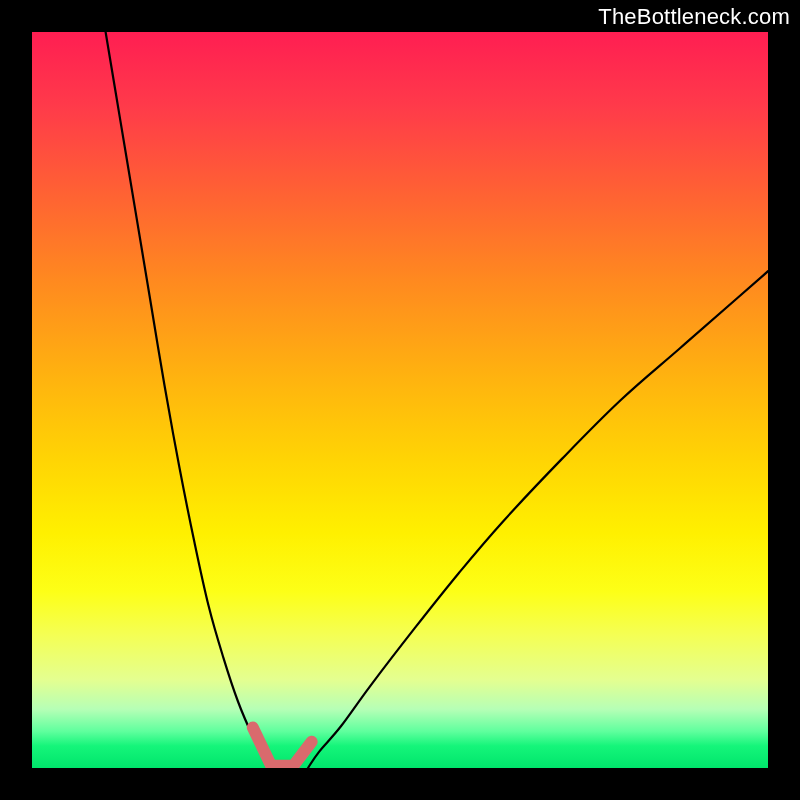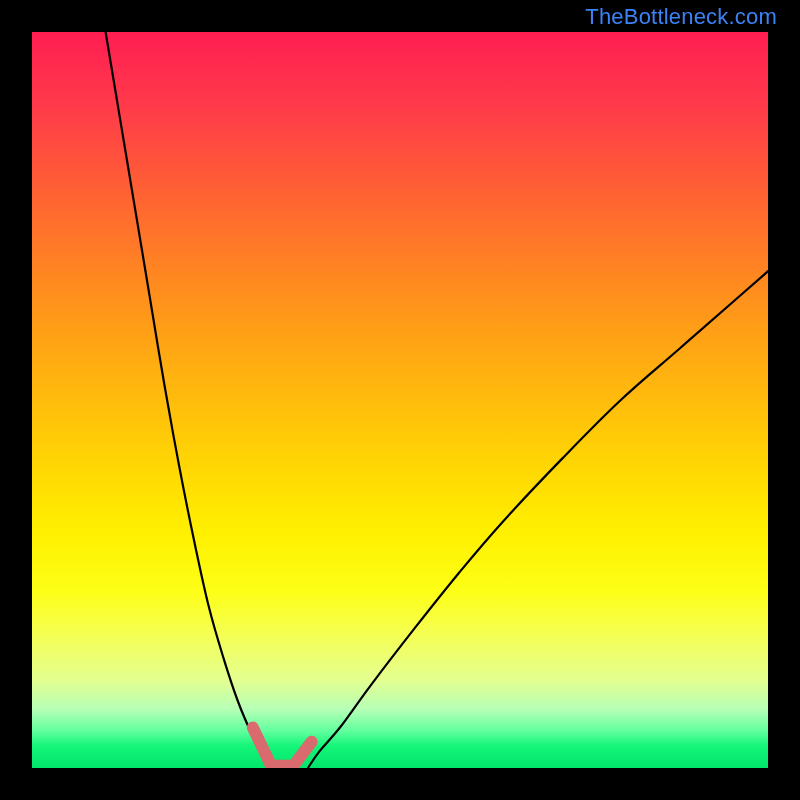--- a/index.html
+++ b/index.html
@@ -13,22 +13,22 @@
   }
   .frame {
     position: relative;
     width: 800px;
     height: 800px;
     background: #000;
   }
   .watermark {
     position: absolute;
     top: 4px;
-    right: 23px;
-    color: #3b82f6;
+    right: 10px;
+    color: #ffffff;
     font-size: 22px;
     font-weight: 400;
     letter-spacing: 0.2px;
     z-index: 10;
     user-select: none;
     text-align: right;
   }
   .plot {
     position: absolute;
     left: 32px;

